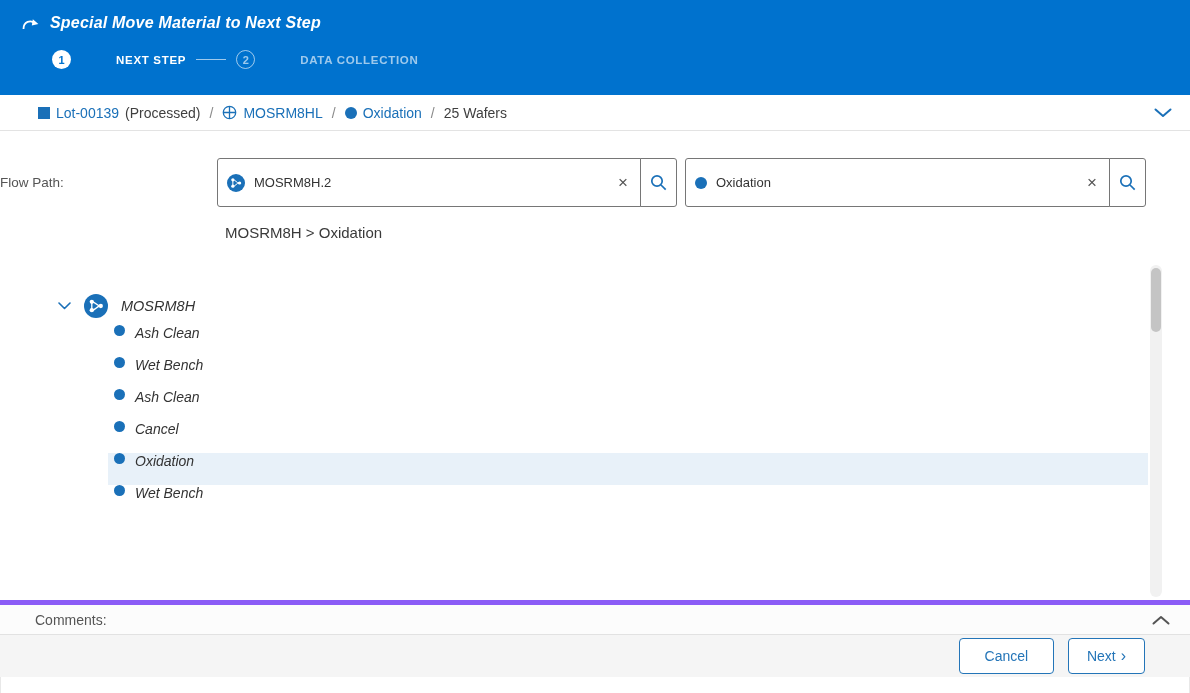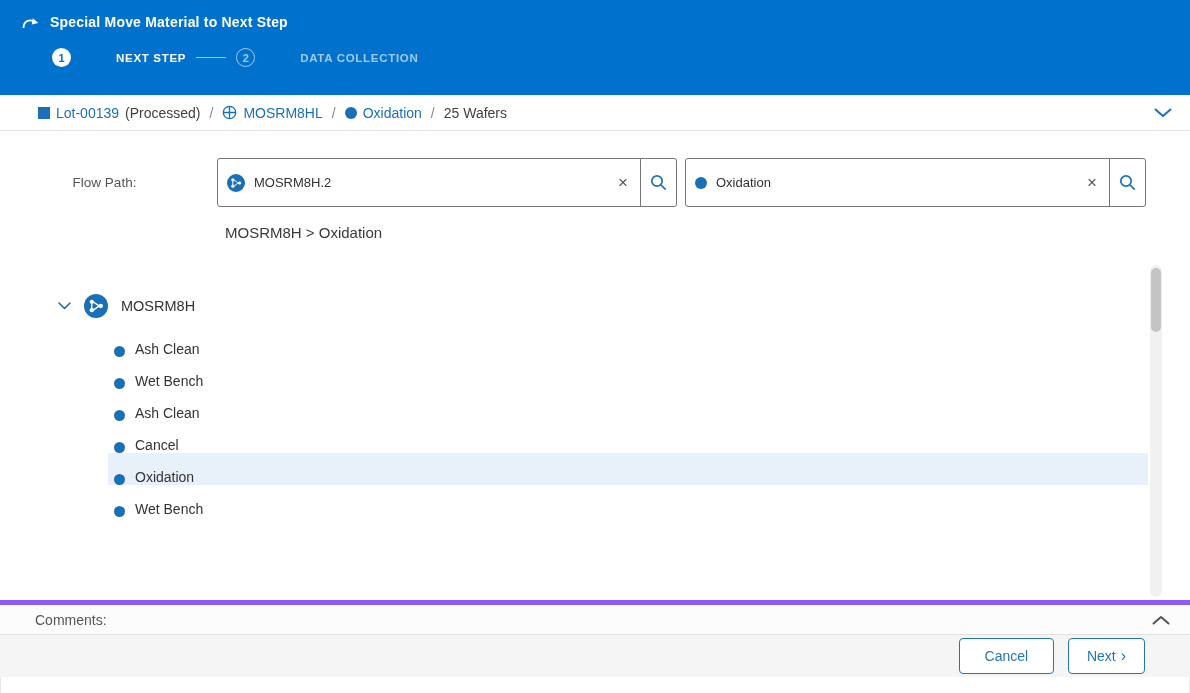--- a/index.html
+++ b/index.html
@@ -6,21 +6,21 @@
   html,body { width:1190px; height:693px; }
   body {
     font-family:"Liberation Sans","DejaVu Sans",sans-serif;
     background:#fff; color:#333; overflow:hidden; position:relative;
     box-shadow: inset 1px 0 0 #e8e8e8, inset -1px 0 0 #e8e8e8;
   }
 
   
   .topbar { background:#0072ce; color:#fff; height:95px; }
   .titlebar { display:flex; align-items:center; gap:11px; padding:14px 16px 6px 22px; }
-  .title { font-size:14px; font-weight:700; letter-spacing:.2px; }
+  .title { font-size:16px; font-weight:700; letter-spacing:.2px;font-style:italic; }
   .stepper { display:flex; align-items:center; padding:12px 16px 0 52px; }
   .step { display:flex; align-items:center; gap:9px; }
   .step-circle { width:19px; height:19px; border-radius:50%; display:flex; align-items:center; justify-content:center; font-size:11px; font-weight:700; flex:none; }
   .step.active .step-circle { background:#fff; color:#0072ce; }
   .step.active .step-label { color:#fff; }
   .step.inactive .step-circle { background:transparent; color:rgba(255,255,255,.62); border:1px solid rgba(255,255,255,.62); }
   .step.inactive .step-label { color:rgba(255,255,255,.62); }
   .step-label { font-size:11.5px; font-weight:700; letter-spacing:.7px;padding-left:36px; }
   .step-connector { width:30px; border-top:1px solid rgba(255,255,255,.62); margin:0 10px; }
 
@@ -31,35 +31,35 @@
   .crumb-sep { color:#8a8a8a; margin:0 3px; }
   .lot-square { width:12px; height:12px; background:#1a70b8; display:inline-block; flex:none; }
   .dot { border-radius:50%; background:#1a70b8; display:inline-block; flex:none; }
   .dot-12 { width:12px; height:12px; }
   .dot-11 { width:11px; height:11px; }
   .breadcrumb-right { margin-left:auto; cursor:pointer; display:flex; align-items:center; }
 
   
   .main { position:relative; height:469px; background:#fff; }
   .flowpath-row { display:flex; align-items:center; padding-right:44px; padding-top:27px; }
-  .flowpath-label { width:217px; padding-right:8px; text-align:center; color:#555; font-size:13.5px; flex:none; }
+  .flowpath-label { width:217px; padding-right:8px; text-align:left; color:#555; font-size:13.5px; flex:none; }
   .input-group { display:flex; height:49px; }
   .input-group.first { width:460px; flex:none; margin-right:8px; }
   .input-group.second { flex:1; }
   .field { flex:1; display:flex; align-items:center; gap:9px; border:1px solid #767676; border-radius:3px 0 0 3px; background:#fff; padding:0 9px; min-width:0; }
   .field input { border:none; outline:none; flex:1; font-size:13px; color:#333; font-family:inherit; background:transparent; min-width:0; }
   .clear-x { color:#555; font-size:17px; line-height:1; padding:0 3px; cursor:pointer; user-select:none; }
   .search-btn { width:37px; flex:none; border:1px solid #767676; border-left:1px solid #767676; margin-left:-1px; border-radius:0 3px 3px 0; background:#fff; display:flex; align-items:center; justify-content:center; cursor:pointer; }
   .path-display { margin:17px 0 0 225px; font-size:15px; color:#3a3a3a; }
 
   
   .tree { margin-top:46px; }
   .tree-root { display:flex; align-items:center; gap:13px; height:38px; padding-left:58px; cursor:pointer; }
-  .tree-root-label { font-size:14.5px; color:#333; }
-  .tree-row { display:flex; align-items:flex-end; gap:10px; height:32px; margin-left:108px; margin-right:42px; padding-left:6px; cursor:pointer; }
+  .tree-root-label { font-size:14.5px; color:#333;font-style:italic; }
+  .tree-row { display:flex; align-items:flex-start; gap:10px; height:32px; margin-left:108px; margin-right:42px; padding-left:6px; cursor:pointer;font-style:italic; }
   .tree-row.selected { background:#e8f1f9; }
   .tree-row-label { font-size:14px; color:#333; }
 
   
   .scrollbar { position:absolute; top:134px; right:28px; width:12px; height:332px; background:#f1f1f1; border-radius:6px; }
   .scroll-thumb { position:absolute; top:3px; left:1px; width:10px; height:64px; background:#c4c4c4; border-radius:5px; }
 
   
   .comments-bar { height:34px; display:flex; align-items:center; padding:0 20px 0 35px; border-top:5px solid #8b5cf6; background:#fcfcfc; font-size:14px; color:#555; }
   .comments-right { margin-left:auto; cursor:pointer; display:flex; align-items:center; }

